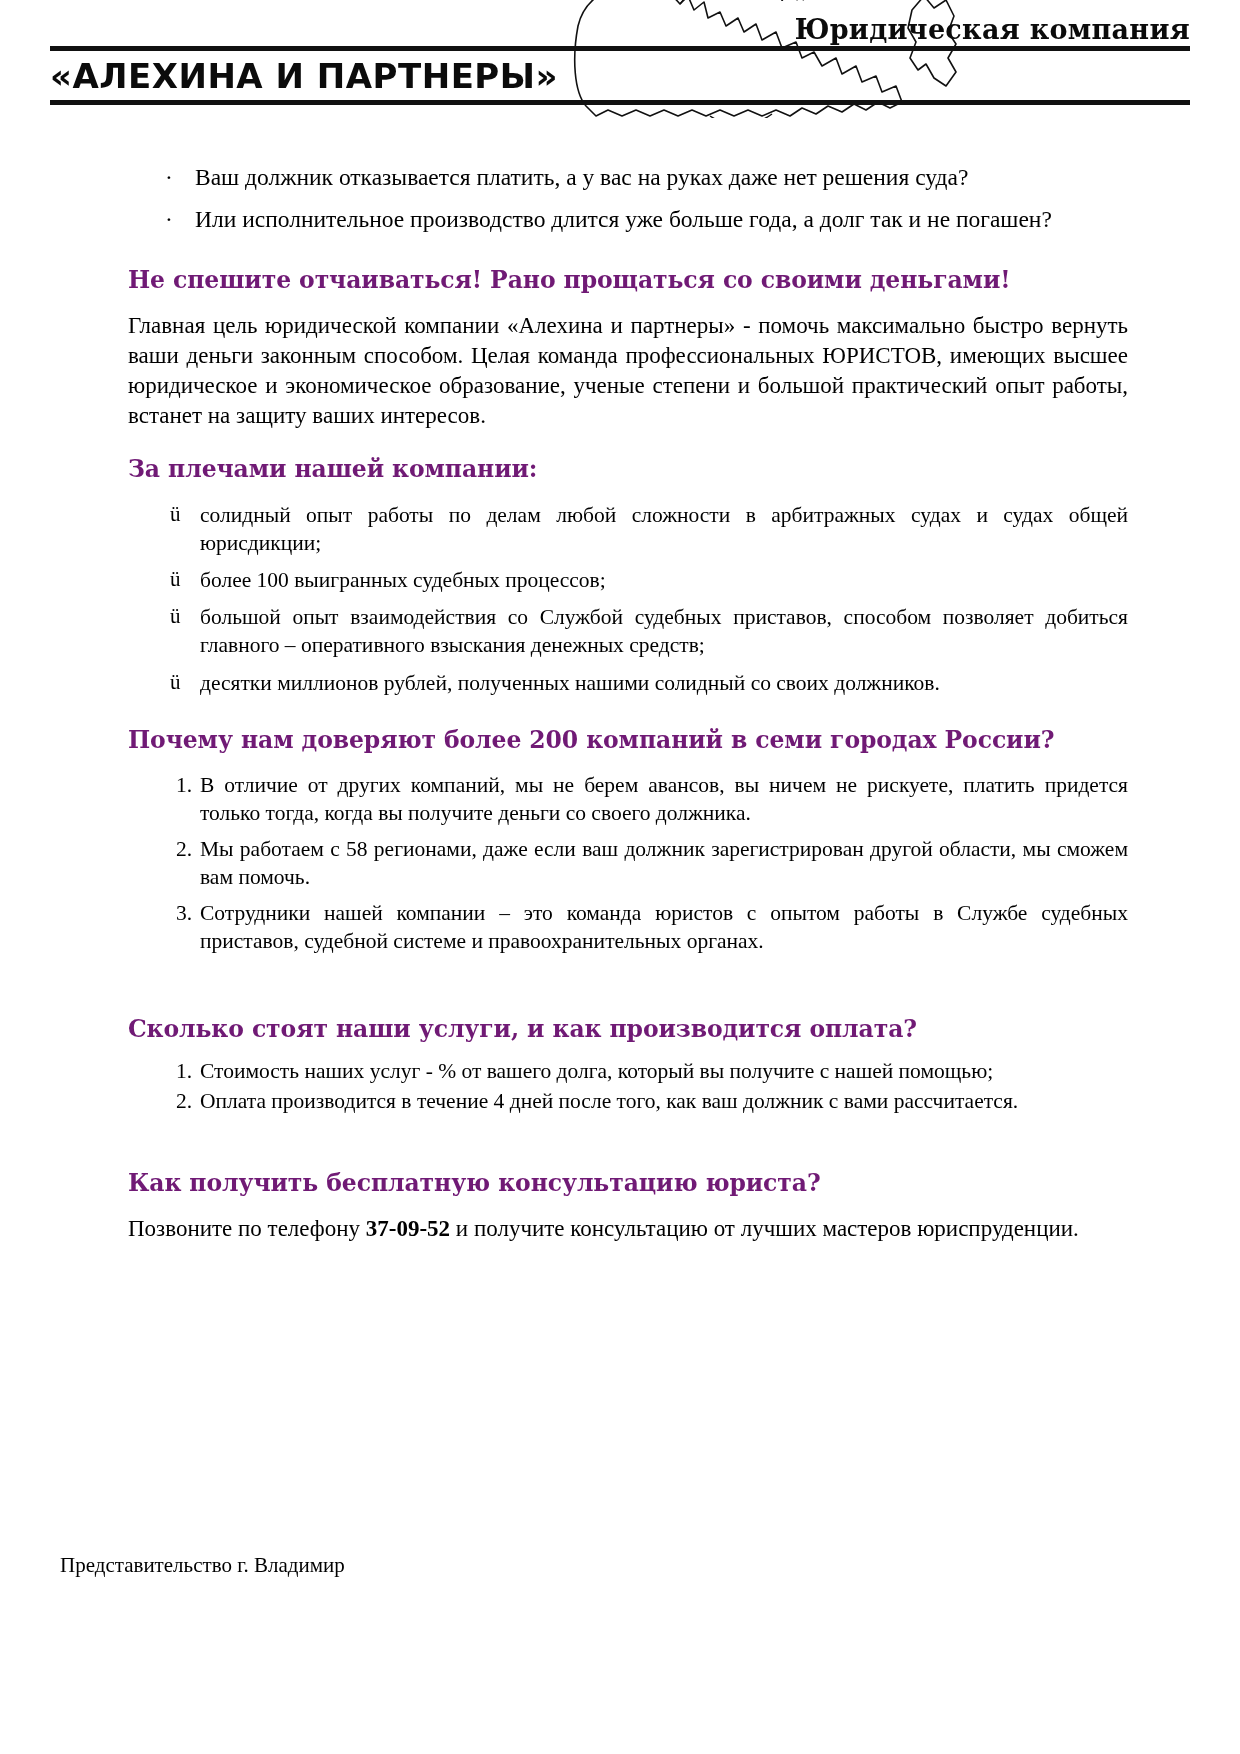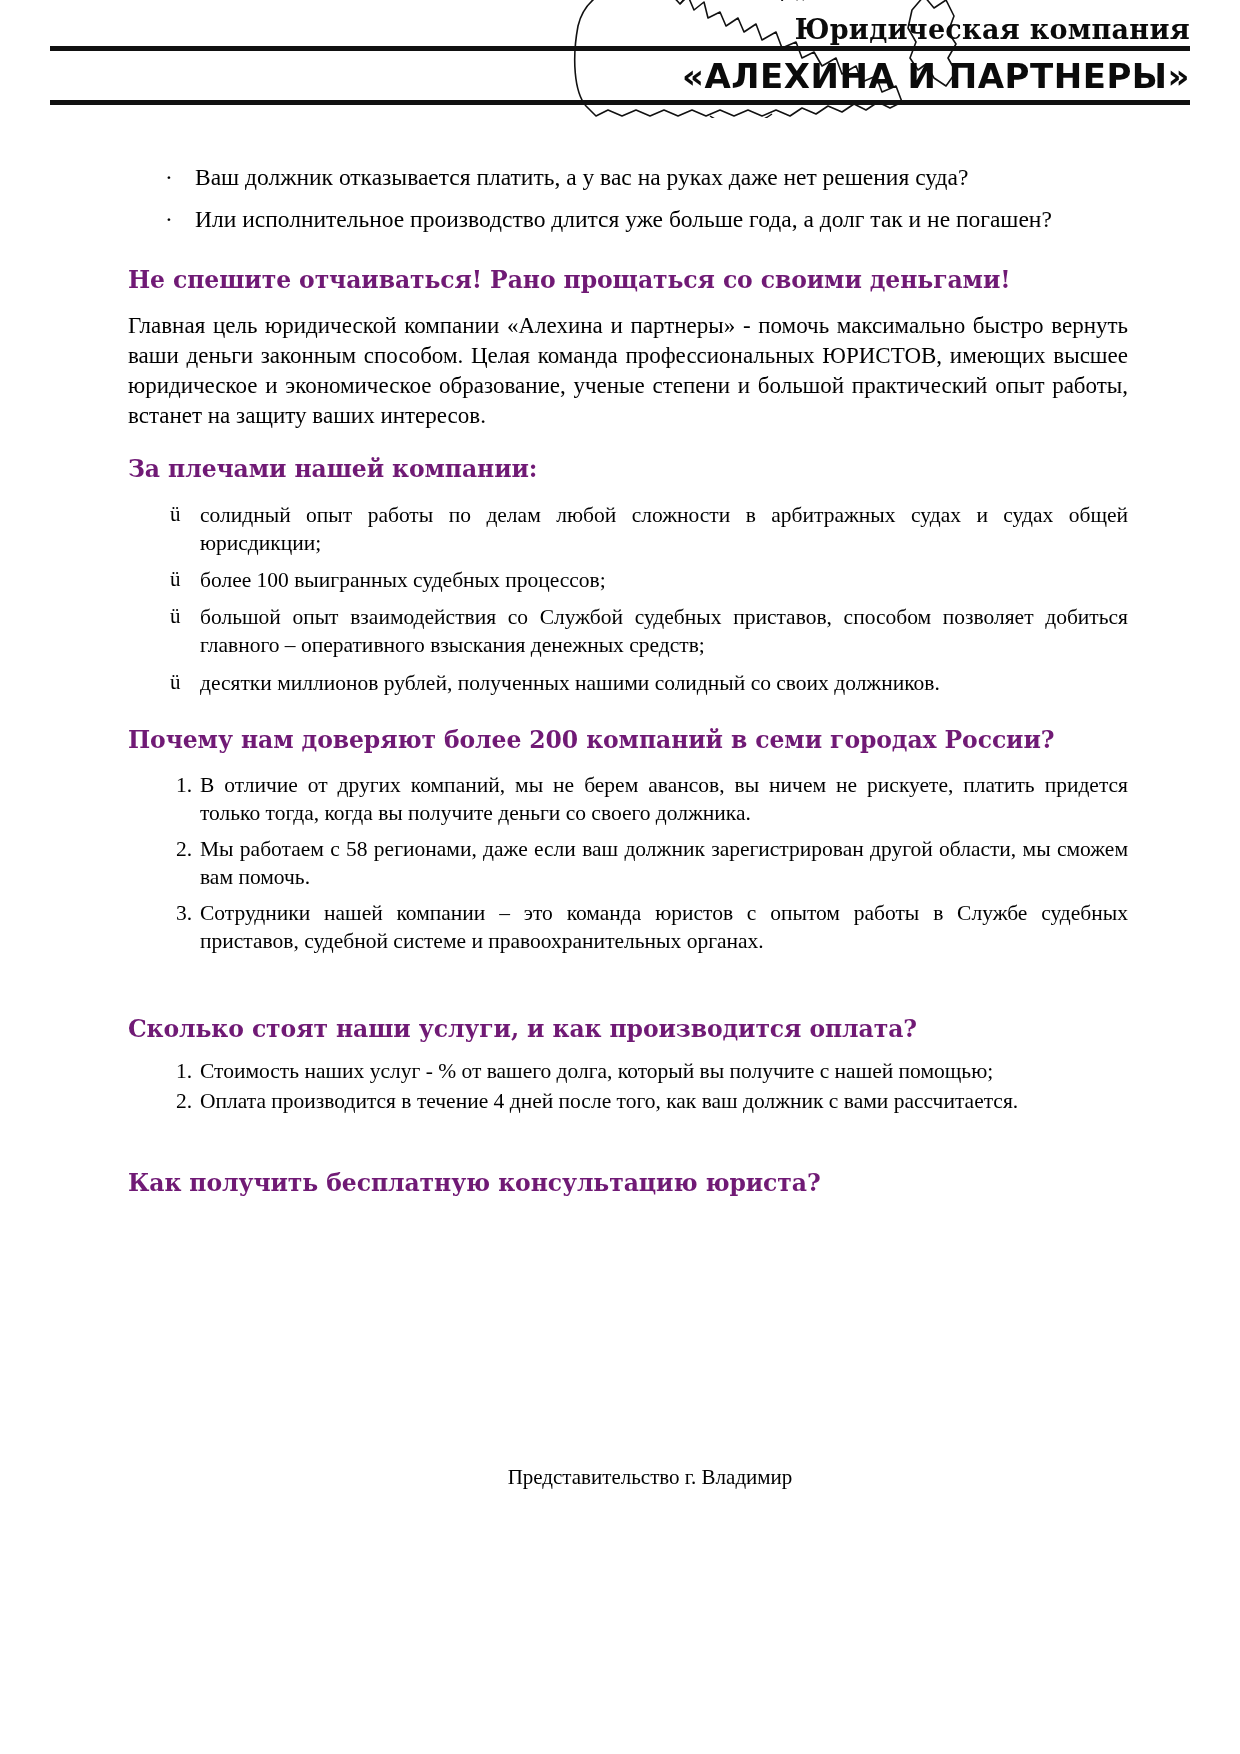--- a/index.html
+++ b/index.html
@@ -60,21 +60,21 @@
     letter-spacing: 0.3px;
     line-height: 1;
     color: #0b0b0b;
     white-space: nowrap;
   }
   .brand-line2 {
     position: absolute;
     left: 0;
     top: 56px;
     width: 1140px;
-    text-align: right;
+    text-align: left;
     font-family: "DejaVu Sans", "Liberation Sans", sans-serif;
     font-weight: 700;
     font-size: 34px;
     letter-spacing: 0.5px;
     line-height: 1.18;
     color: #0b0b0b;
     white-space: nowrap;
   }
   .map-label {
     font-family: "DejaVu Sans", "Liberation Sans", sans-serif;
@@ -197,25 +197,24 @@
   .sp-24 { height: 24px; }
   .sp-44 { height: 44px; }
   .sp-52 { height: 52px; }
 
   b.tel { font-weight: 700; }
 
   
   .footer {
     position: absolute;
     left: 0;
-    top: 1464px;
+    top: 1552px;
     width: 1240px;
     padding-left: 60px;
     box-sizing: border-box;
-    text-align: center;
   }
   .footer-text {
     font-size: 21px;
     line-height: 1.3;
     color: #000;
     margin: 0;
   }
 </style>
 </head>
 <body>
@@ -346,19 +345,20 @@
         <span>Оплата производится в течение 4 дней после того, как ваш должник с вами рассчитается.</span>
       </li>
     </ol>
 
     <div class="sp-52"></div>
 
     <h2 class="section-heading">Как получить бесплатную консультацию юриста?</h2>
 
     <div class="sp-16"></div>
 
+    <p class="body-text"><span>Позвоните по телефону </span><b class="tel">37-09-52</b><span> и получите консультацию от лучших мастеров юриспруденции.</span></p>
 
   </div>
 </main>
 
 <footer class="footer">
   <p class="footer-text">Представительство г. Владимир</p>
 </footer>
 
 </body></html>

